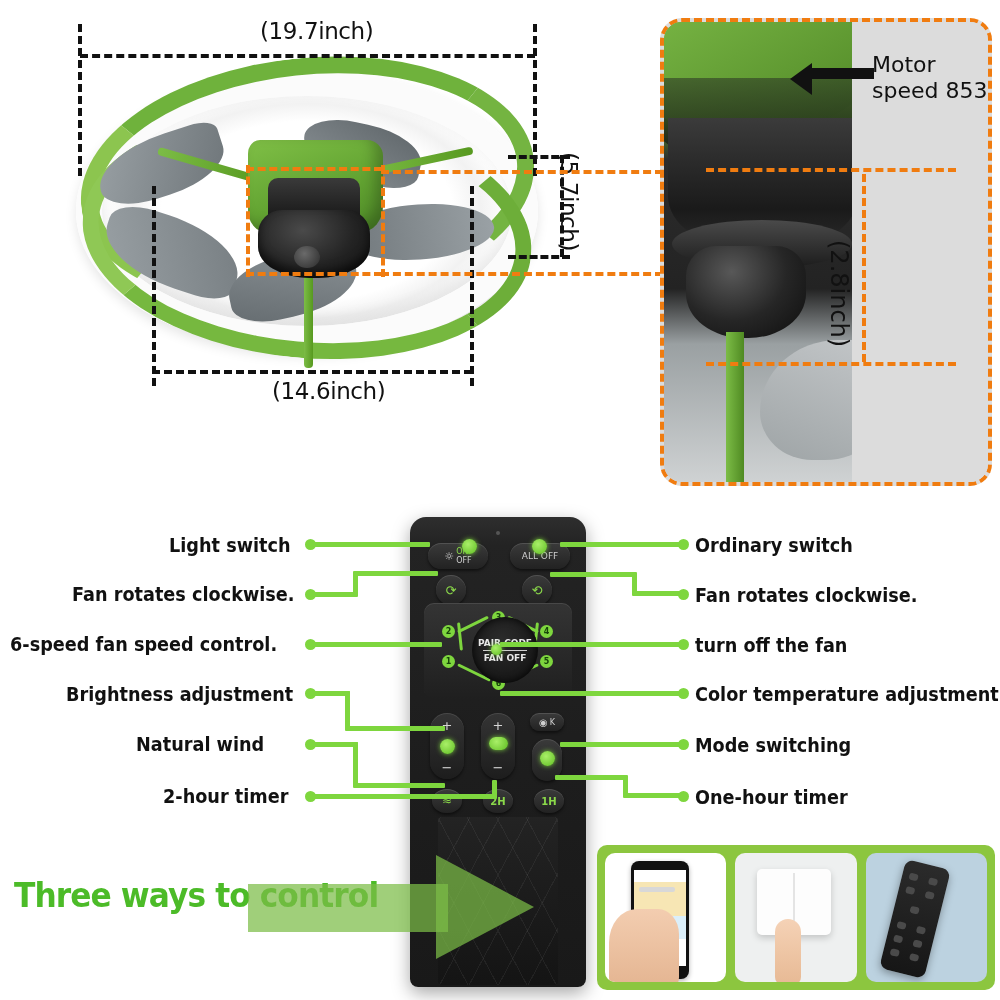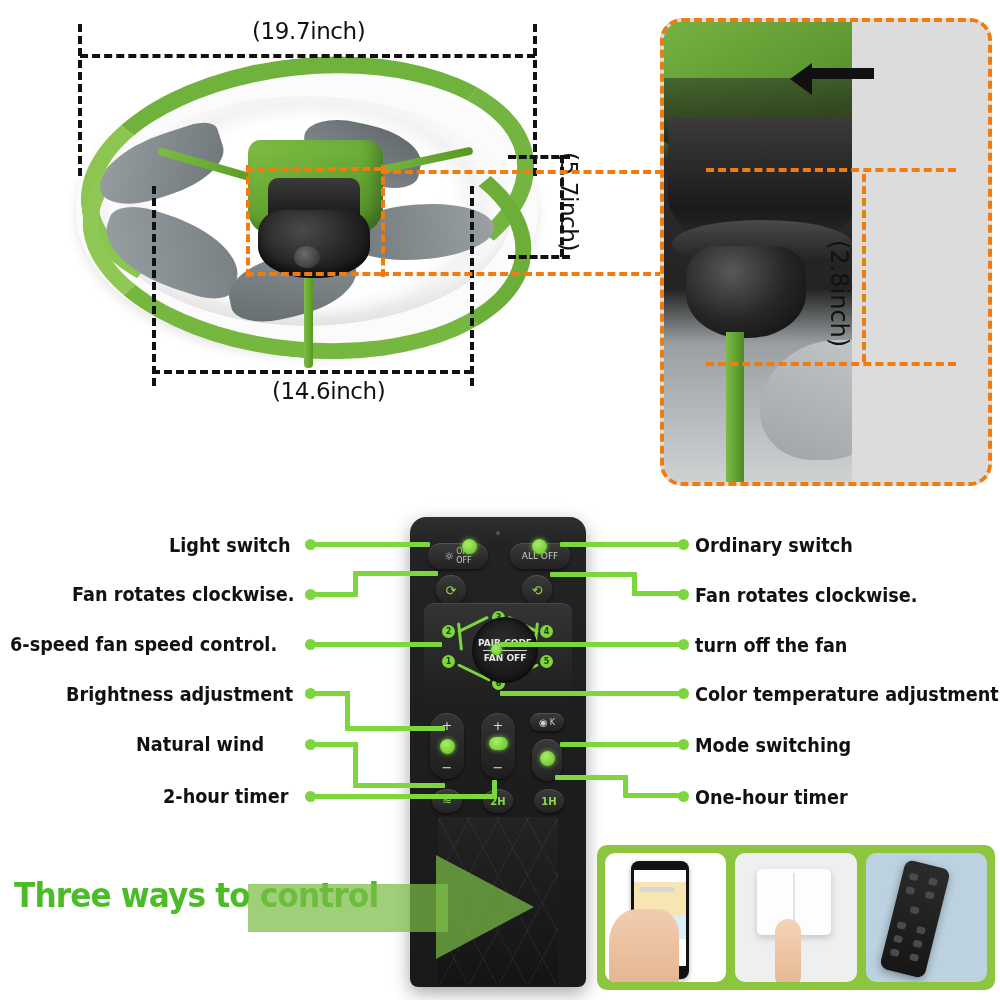--- a/index.html
+++ b/index.html
@@ -312,21 +312,21 @@
       <div class="blade b4"></div>
       <div class="blade b5"></div>
       <div class="arm a1"></div>
       <div class="arm a2"></div>
       <div class="arm a3"></div>
       <div class="hub-green"></div>
       <div class="hub-dark"></div>
       <div class="hub-lens"></div>
     </div>
 
-    <div class="dimtext" style="left:252px; top:18px;">(19.7inch)</div>
+    <div class="dimtext" style="left:260px; top:18px;">(19.7inch)</div>
     <div class="dashline-v" style="left:78px; top:24px; height:152px;"></div>
     <div class="dashline-v" style="left:533px; top:24px; height:152px;"></div>
     <div class="dashline-h" style="left:80px; top:54px; width:455px;"></div>
 
     <div class="dashline-v" style="left:152px; top:186px; height:200px;"></div>
     <div class="dashline-v" style="left:470px; top:186px; height:200px;"></div>
     <div class="dashline-h" style="left:152px; top:370px; width:320px;"></div>
     <div class="dimtext" style="left:272px; top:378px;">(14.6inch)</div>
 
     <div class="dashline-h" style="left:508px; top:155px; width:62px;"></div>
@@ -348,20 +348,24 @@
       <div class="d-shade"></div>
       <div class="d-motor"></div>
       <div class="d-disc"></div>
       <div class="d-lens"></div>
       <div class="d-blade"></div>
       <div class="d-stem"></div>
     </div>
     <div id="detail-right"></div>
 
     <div class="detail-arrow"></div>
+    <div id="motor-speed-label">
+      <div>Motor</div>
+      <div>speed 853</div>
+    </div>
 
     <div class="odash-h" style="left:42px; top:146px; width:250px;"></div>
     <div class="odash-h" style="left:42px; top:340px; width:250px;"></div>
     <div class="odash-v" style="left:198px; top:152px; height:188px;"></div>
     <div id="inch28">(2.8inch)</div>
 
   </div>
 
   <div id="remote">
     <div id="remote-ir"></div>

